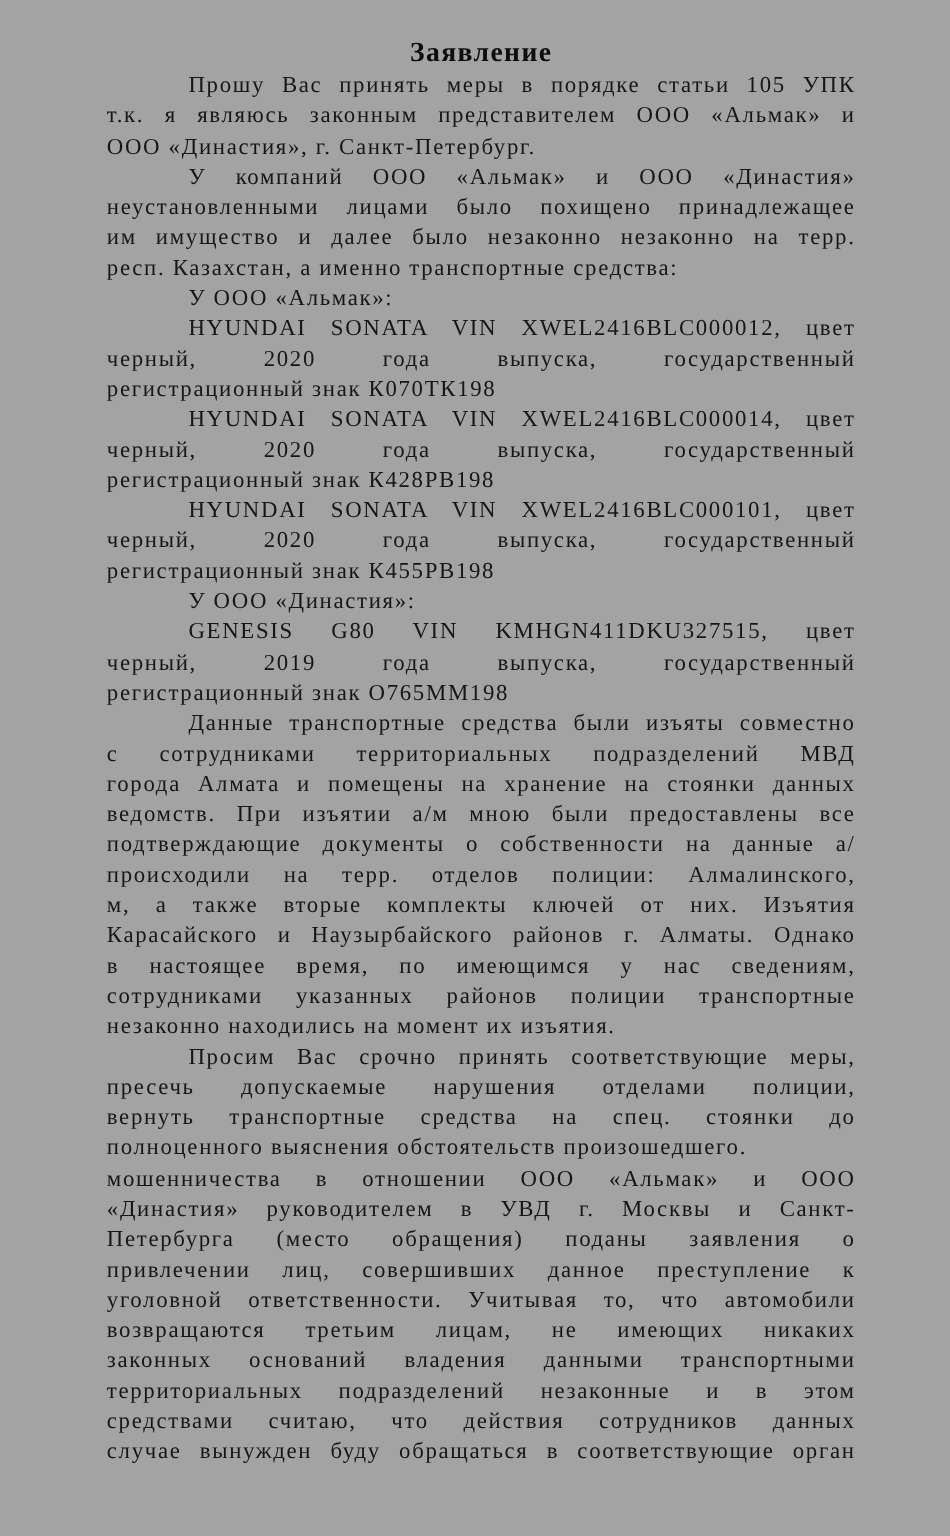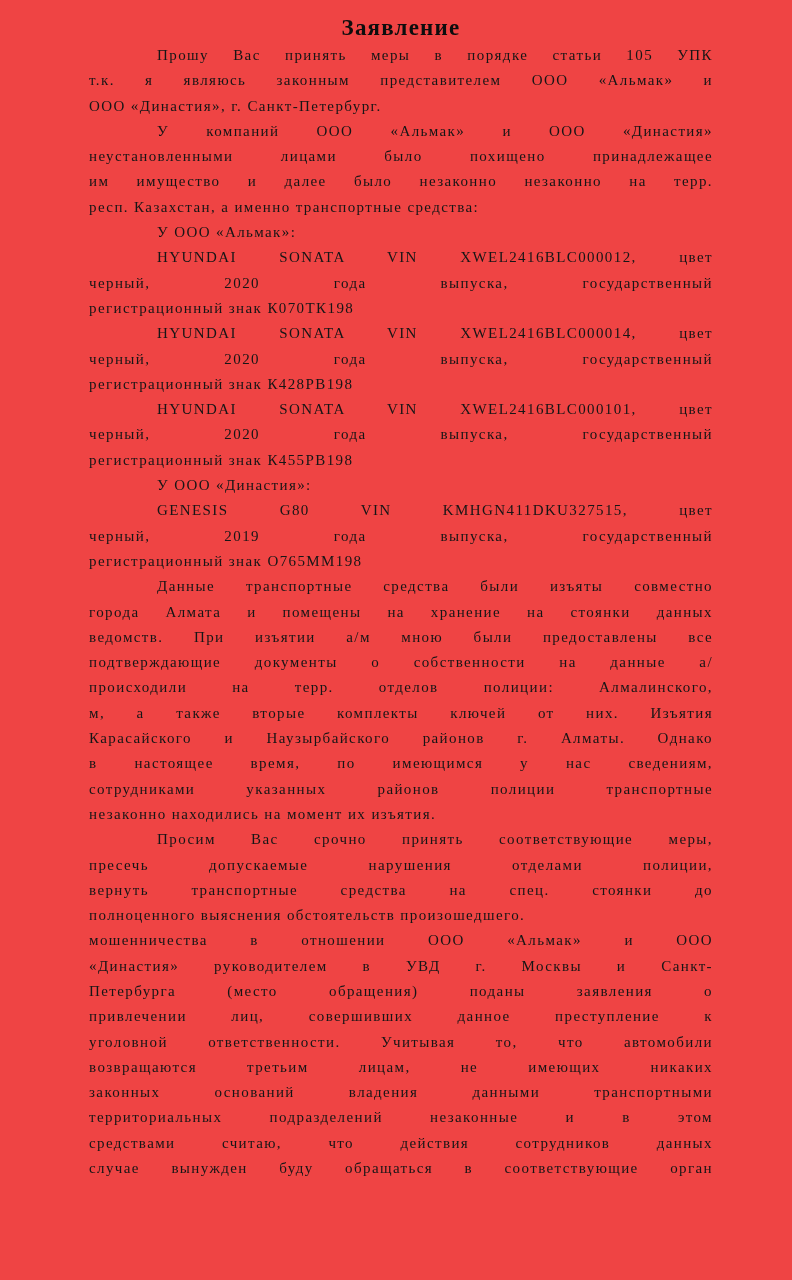--- a/index.html
+++ b/index.html
@@ -11,37 +11,37 @@
     width: 792px;
     height: 1280px;
     overflow: hidden;
     font-family: "Liberation Serif", "DejaVu Serif", serif;
     color: #161616;
   }
   .page {
     box-sizing: border-box;
     width: 792px;
     height: 1280px;
-    padding: 12px 79px 0 89px;
-    background: #ef4444;
+    padding: 28px 79px 0 89px;
+    background: #a3a3a3;
   }
   .doc-title {
     font-size: 23px;
     font-weight: bold;
     text-align: center;
     line-height: 31px;
     letter-spacing: 1.2px;
     color: #0d0d0d;
     white-space: nowrap;
   }
   .doc-body {
     width: 624px;
   }
   .line {
-    font-size: 15px;
+    font-size: 19px;
     line-height: 25.3px;
     height: 25.3px;
     letter-spacing: 1.4px;
     text-align: justify;
     text-align-last: justify;
     overflow: hidden;
     white-space: normal;
   }
   .line.first {
     text-indent: 68px;
@@ -72,20 +72,21 @@
       <div class="line">черный, 2020 года выпуска, государственный</div>
       <div class="line last">регистрационный знак К428РВ198</div>
       <div class="line first">HYUNDAI SONATA VIN XWEL2416BLC000101, цвет</div>
       <div class="line">черный, 2020 года выпуска, государственный</div>
       <div class="line last">регистрационный знак К455РВ198</div>
       <div class="line first last">У ООО «Династия»:</div>
       <div class="line first">GENESIS G80 VIN KMHGN411DKU327515, цвет</div>
       <div class="line">черный, 2019 года выпуска, государственный</div>
       <div class="line last">регистрационный знак О765ММ198</div>
       <div class="line first">Данные транспортные средства были изъяты совместно</div>
+      <div class="line">с сотрудниками территориальных подразделений МВД</div>
       <div class="line">города Алмата и помещены на хранение на стоянки данных</div>
       <div class="line">ведомств. При изъятии а/м мною были предоставлены все</div>
       <div class="line">подтверждающие документы о собственности на данные а/</div>
       <div class="line">происходили на терр. отделов полиции: Алмалинского,</div>
       <div class="line">м, а также вторые комплекты ключей от них. Изъятия</div>
       <div class="line">Карасайского и Наузырбайского районов г. Алматы. Однако</div>
       <div class="line">в настоящее время, по имеющимся у нас сведениям,</div>
       <div class="line">сотрудниками указанных районов полиции транспортные</div>
       <div class="line last">незаконно находились на момент их изъятия.</div>
       <div class="line first">Просим Вас срочно принять соответствующие меры,</div>

